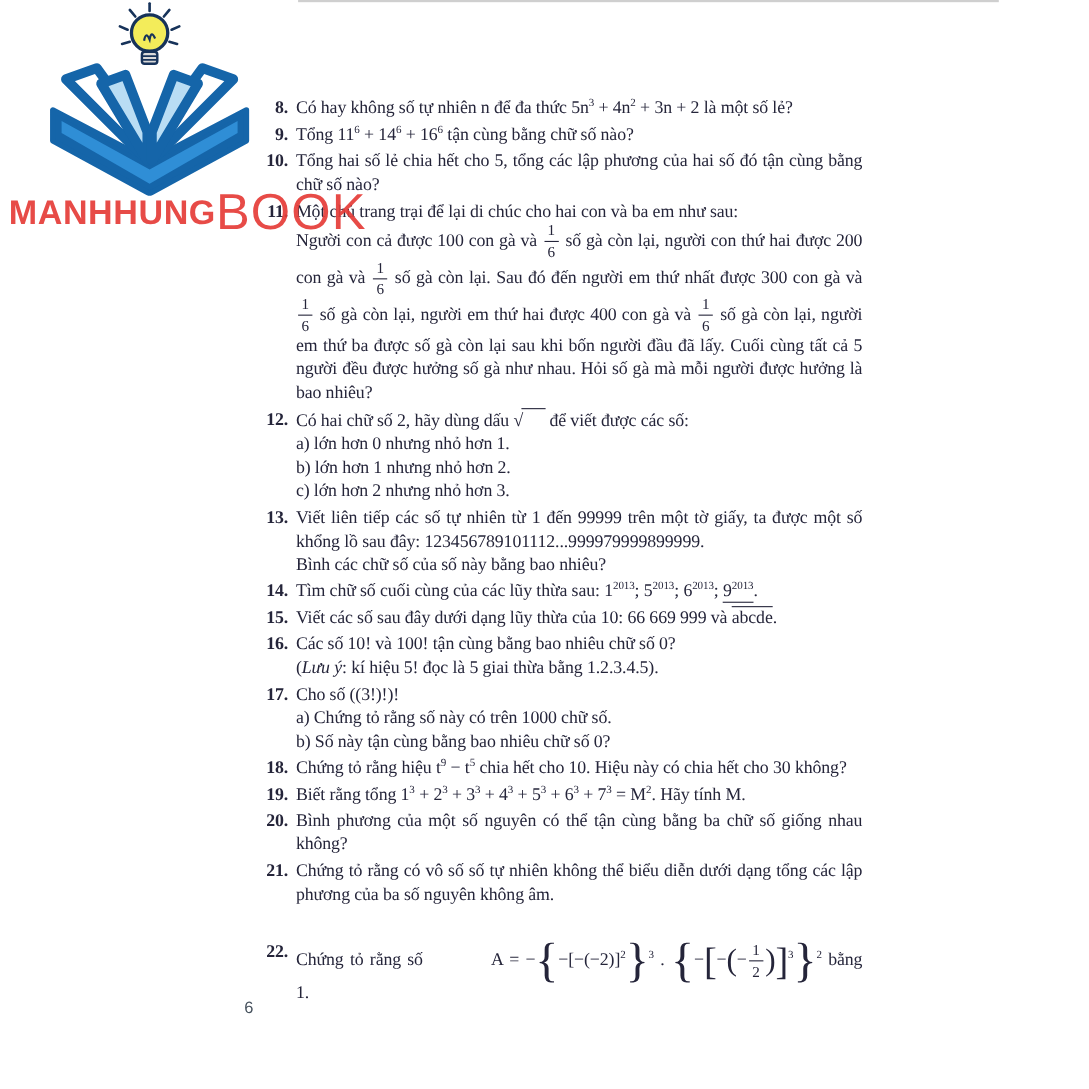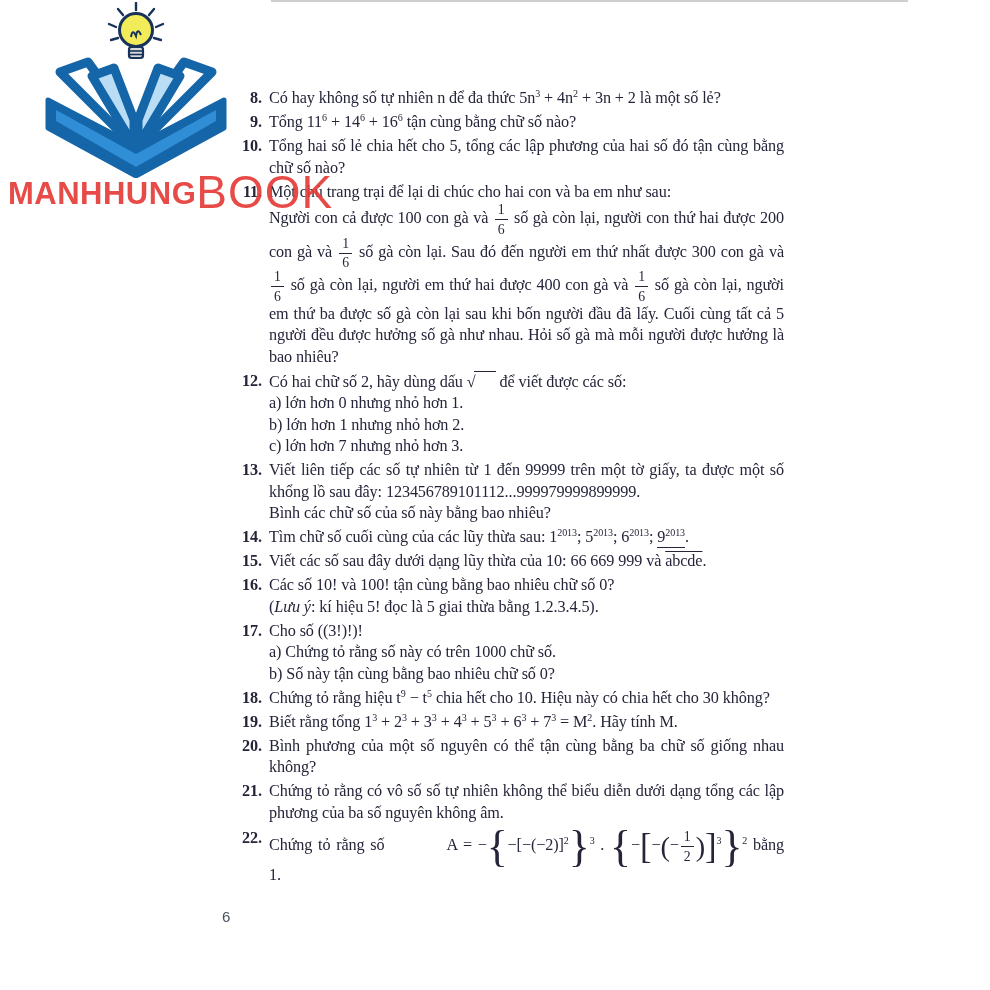--- a/index.html
+++ b/index.html
@@ -18,21 +18,21 @@
          font-family:"Liberation Sans", sans-serif;line-height:1;}
   .brand .b1{font-size:31px;font-weight:600;letter-spacing:.5px;margin-top:26px;}
   .brand .b2{font-size:46px;font-weight:400;letter-spacing:1px;vertical-align:-4px;}
 
   
   .content{
     position:absolute;left:228px;top:88px;width:556px;z-index:1;
     color:#25253a;font-size:16.2px;letter-spacing:-.1px;
   }
   .prob{display:flex;margin-bottom:2.5px;}
-  .prob:last-child{margin-top:4px;}
+  .prob:last-child{margin-top:31px;}
   .pnum{flex:none;width:34px;text-align:right;font-weight:700;padding-right:7px;line-height:21.5px;}
   .pbody{flex:1;min-width:0;}
   .para{text-align:justify;line-height:21.5px;font-family:Liberation Serif, serif;}
 
   sup{font-size:.62em;line-height:0;}
   i{font-style:italic;}
 
   .frac{display:inline-block;vertical-align:middle;text-align:center;line-height:1;
         font-size:.85em;margin:0 2px;}
   .frac .fnum{display:block;padding:0 3px 2.5px;}
@@ -116,21 +116,21 @@
         <div class="para">Một chủ trang trại để lại di chúc cho hai con và ba em như sau:</div>
         <div class="para">Người con cả được 100 con gà và <span class="frac"><span class="fnum">1</span><span class="fden">6</span></span> số gà còn lại, người con thứ hai được 200 con gà và <span class="frac"><span class="fnum">1</span><span class="fden">6</span></span> số gà còn lại. Sau đó đến người em thứ nhất được 300 con gà và <span class="frac"><span class="fnum">1</span><span class="fden">6</span></span> số gà còn lại, người em thứ hai được 400 con gà và <span class="frac"><span class="fnum">1</span><span class="fden">6</span></span> số gà còn lại, người em thứ ba được số gà còn lại sau khi bốn người đầu đã lấy. Cuối cùng tất cả 5 người đều được hưởng số gà như nhau. Hỏi số gà mà mỗi người được hưởng là bao nhiêu?</div>
       </div>
     </div>
     <div class="prob">
       <div class="pnum">12.</div>
       <div class="pbody">
         <div class="para">Có hai chữ số 2, hãy dùng dấu <span class="rad">√<span class="rbar"></span></span> để viết được các số:</div>
         <div class="para">a) lớn hơn 0 nhưng nhỏ hơn 1.</div>
         <div class="para">b) lớn hơn 1 nhưng nhỏ hơn 2.</div>
-        <div class="para">c) lớn hơn 7 nhưng nhỏ hơn 3.</div>
+        <div class="para">c) lớn hơn 2 nhưng nhỏ hơn 3.</div>
       </div>
     </div>
     <div class="prob">
       <div class="pnum">13.</div>
       <div class="pbody">
         <div class="para">Viết liên tiếp các số tự nhiên từ 1 đến 99999 trên một tờ giấy, ta được một số khổng lồ sau đây: 123456789101112...999979999899999.</div>
         <div class="para">Bình các chữ số của số này bằng bao nhiêu?</div>
       </div>
     </div>
     <div class="prob">

